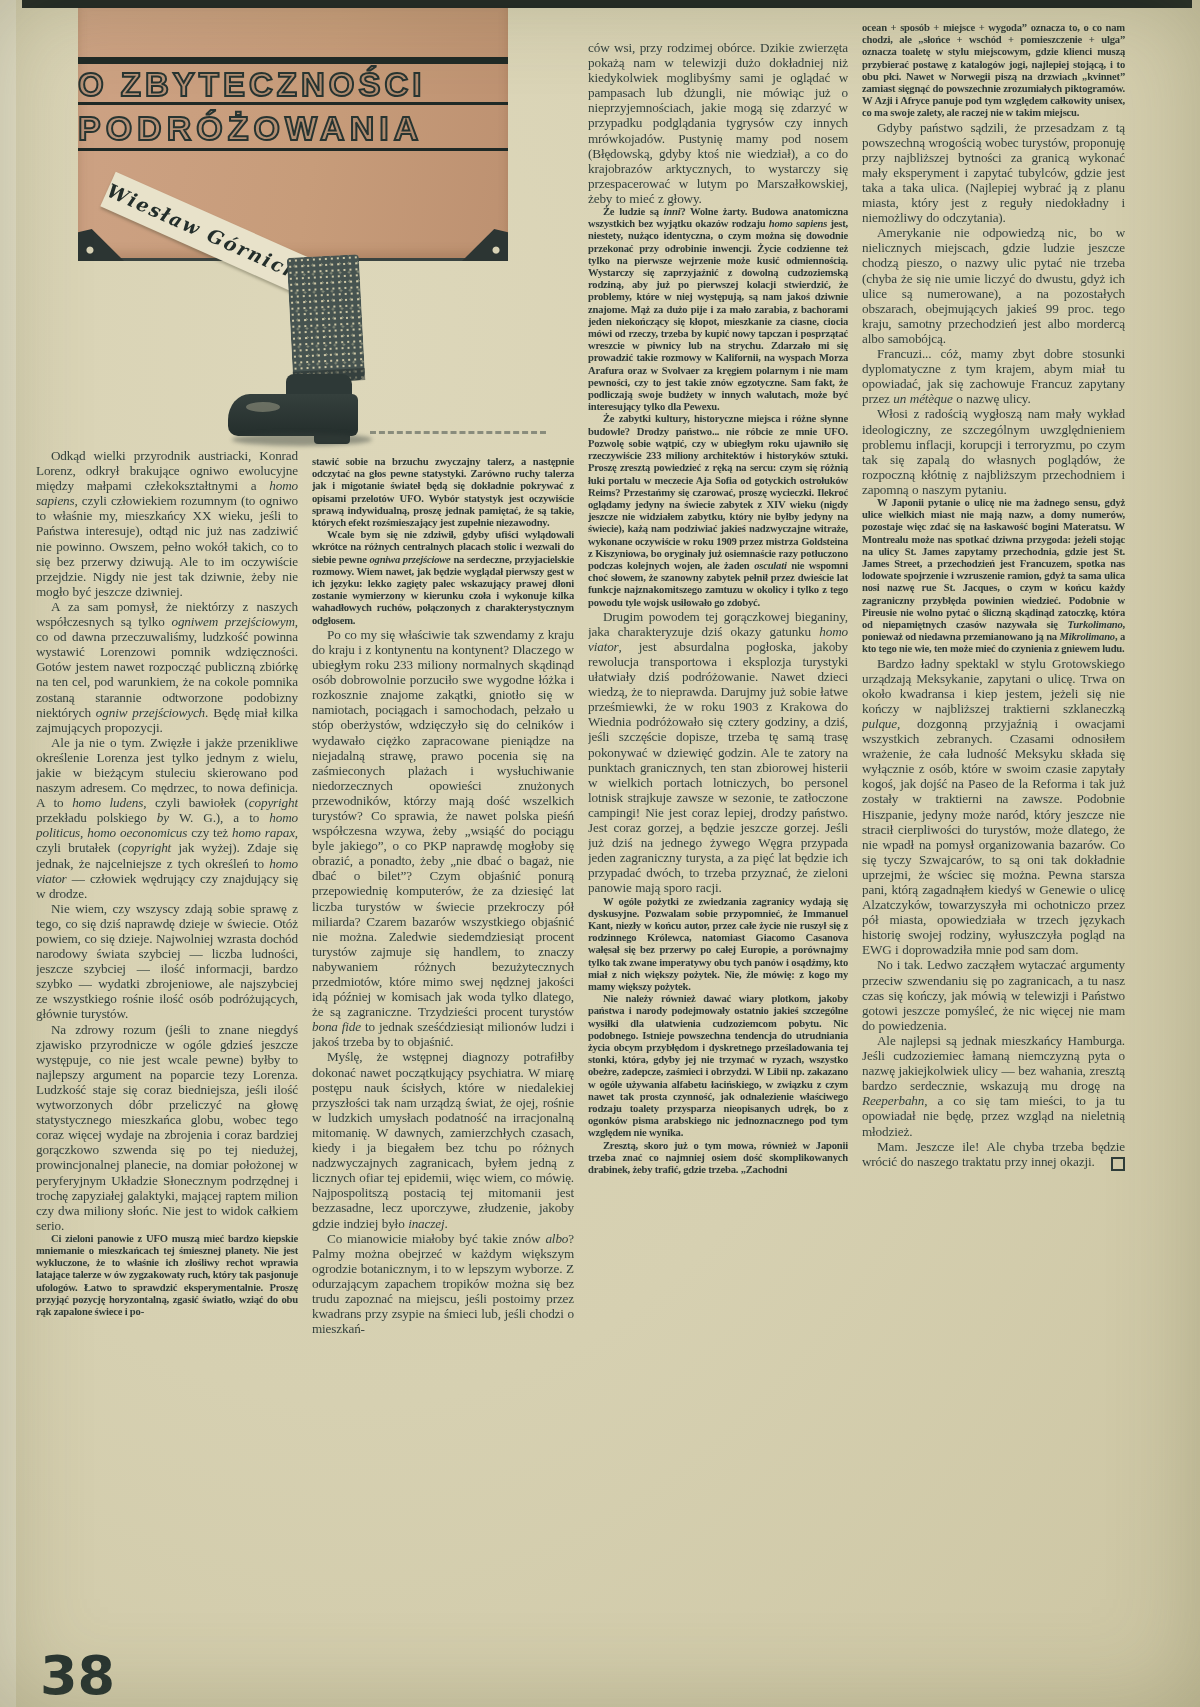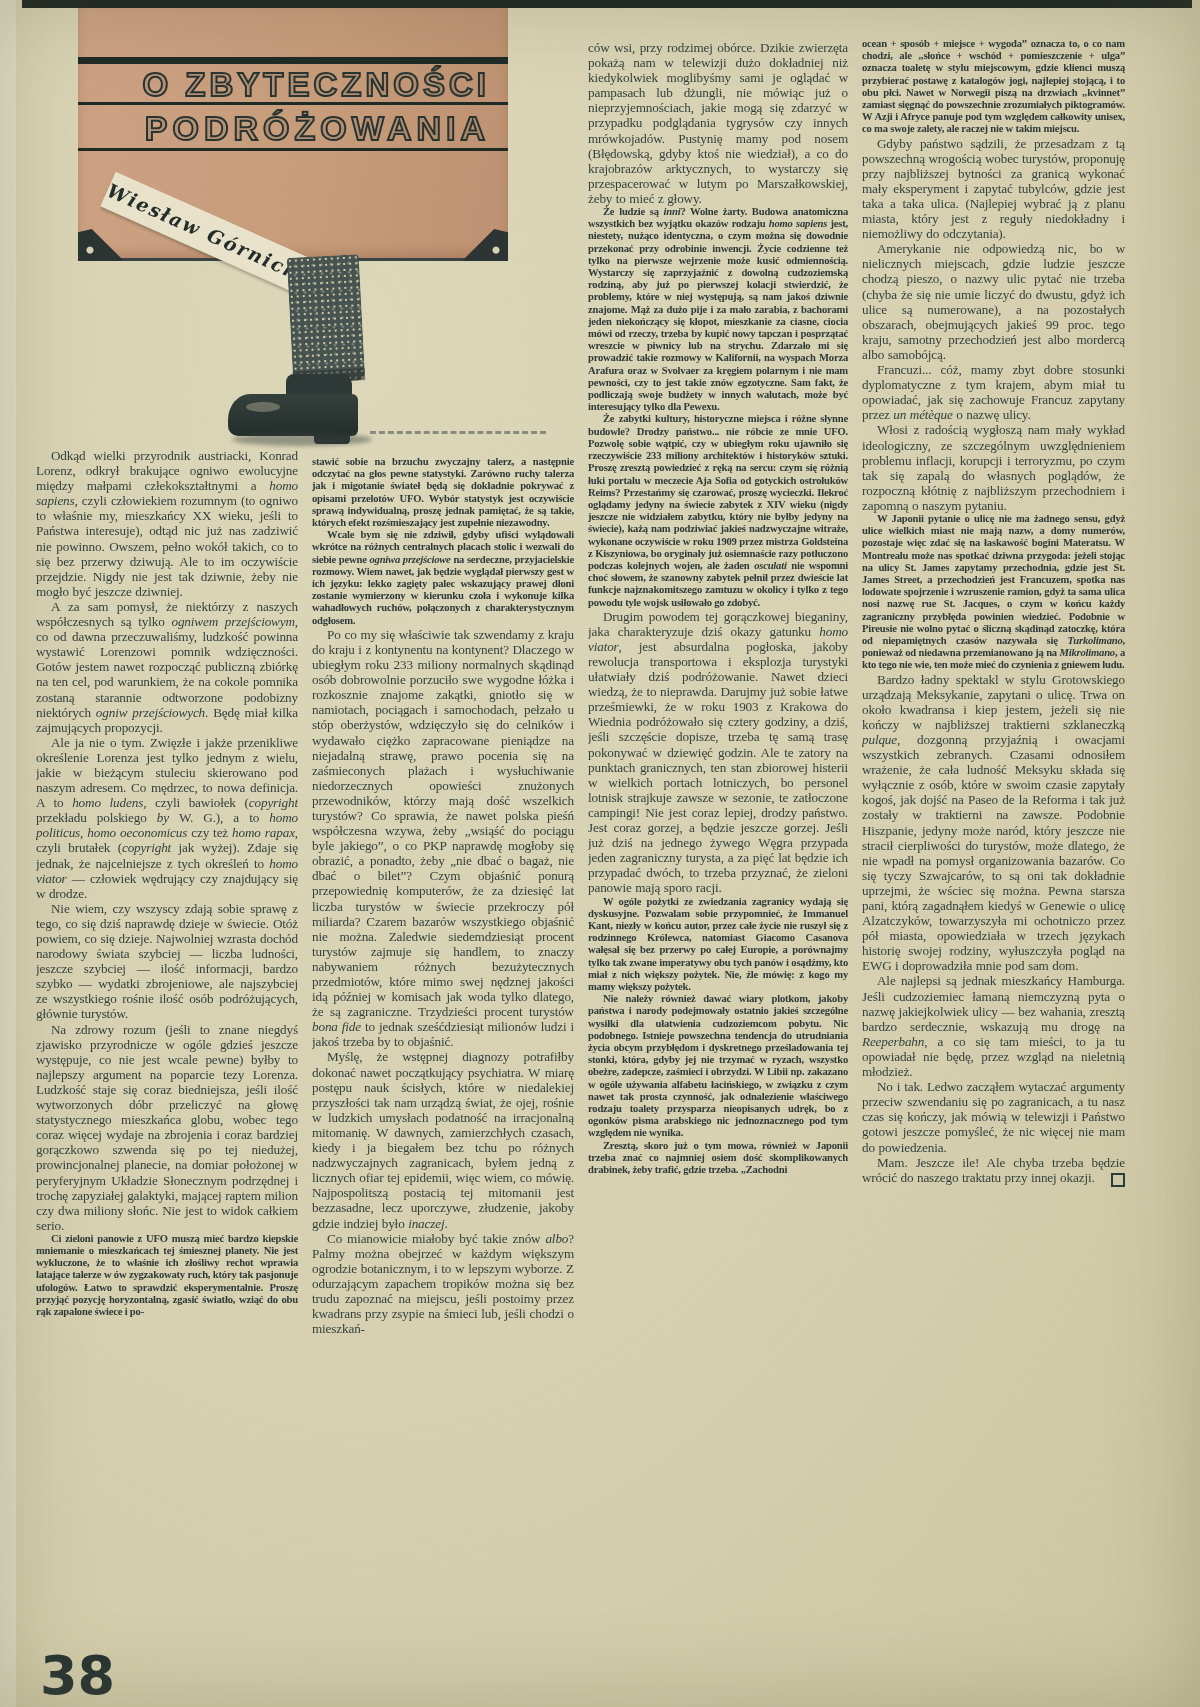--- a/index.html
+++ b/index.html
@@ -28,21 +28,21 @@
   .cap.right { right:0; bottom:-3px; clip-path:polygon(0 100%, 70% 0, 100% 10%, 100% 100%);
     background-image:radial-gradient(circle at 74% 66%, #d8d2b5 3px, transparent 4px); }
 
   .title1 { position:absolute; left:84px; top:10px; width:424px; margin:0; text-align:center;
     font-family:"DejaVu Serif", serif; font-weight:700; font-size:44px; line-height:44px;
     letter-spacing:15px; text-indent:15px; color:#273431; }
   .rule { position:absolute; left:78px; width:430px; background:#1f2926; }
   .rule1 { top:57px; height:7px; }
   .rule2 { top:102px; height:3px; }
   .rule3 { top:148px; height:3px; }
-  .outline-title { position:absolute; left:78px; width:412px; margin:0; text-align:right;
+  .outline-title { position:absolute; left:78px; width:412px; margin:0; text-align:left;
     font-family:"Liberation Sans", sans-serif; font-weight:700;
     color:rgba(39,52,49,.12); -webkit-text-stroke:2px #273431; }
   .title2 { top:66px;  font-size:33px; letter-spacing:4px; }
   .title3 { top:109px; font-size:34px; letter-spacing:5px; }
 
   .author-label { position:absolute; left:108px; top:170px; width:218px; height:38px;
     background:#e8e2ca; transform:rotate(24deg); transform-origin:left center;
     box-shadow:1px 2px 3px rgba(60,60,40,.35);
     display:flex; align-items:center; justify-content:center; }
   .author-label span { font-family:"DejaVu Serif", serif; font-style:italic; font-weight:700;
@@ -69,21 +69,21 @@
   .boot-shadow { position:absolute; left:232px; top:433px; width:140px; height:13px;
     background:rgba(58,67,63,.45); border-radius:50%; filter:blur(2px); }
   .ground-line { position:absolute; left:370px; top:431px; width:176px; height:0;
     border-top:3px dashed rgba(70,80,75,.55); }
 
   
   .col { position:absolute; overflow:hidden; }
   #c0 { left:36px;  top:448px; width:262px; height:1180px; }
   #c1 { left:312px; top:456px; width:262px; height:1196px; }
   #c2 { left:588px; top:40px;  width:260px; height:1624px; }
-  #c3 { left:862px; top:38px;  width:263px; height:1626px; }
+  #c3 { left:862px; top:22px;  width:263px; height:1626px; }
 
   .blk { margin:0; text-align:justify; }
   .blk.normal { font-size:13.2px; line-height:15.1px; letter-spacing:-0.15px; word-spacing:0.4px; }
   .blk.small  { font-size:10.6px; line-height:12.2px; font-weight:700; letter-spacing:-0.2px;
                 color:#2e3a37; }
   .blk.ind { text-indent:15px; }
 
   .endmark { display:inline-block; width:10px; height:10px; border:2px solid #2f3d3a;
     float:right; margin-top:3px; }
 
@@ -144,19 +144,19 @@
       <p class="blk small ind">Zresztą, skoro już o tym mowa, również w Japonii trzeba znać co najmniej osiem dość skomplikowanych drabinek, żeby trafić, gdzie trzeba. „Zachodni</p>
     </div>
   <div class="col" id="c3">
       <p class="blk small">ocean + sposób + miejsce + wygoda” oznacza to, o co nam chodzi, ale „słońce + wschód + pomieszczenie + ulga” oznacza toaletę w stylu miejscowym, gdzie klienci muszą przybierać postawę z katalogów jogi, najlepiej stojącą, i to obu płci. Nawet w Norwegii piszą na drzwiach „kvinnet” zamiast sięgnąć do powszechnie zrozumiałych piktogramów. W Azji i Afryce panuje pod tym względem całkowity unisex, co ma swoje zalety, ale raczej nie w takim miejscu.</p>
       <p class="blk normal ind">Gdyby państwo sądzili, że przesadzam z tą powszechną wrogością wobec turystów, proponuję przy najbliższej bytności za granicą wykonać mały eksperyment i zapytać tubylców, gdzie jest taka a taka ulica. (Najlepiej wybrać ją z planu miasta, który jest z reguły niedokładny i niemożliwy do odczytania).</p>
       <p class="blk normal ind">Amerykanie nie odpowiedzą nic, bo w nielicznych miejscach, gdzie ludzie jeszcze chodzą pieszo, o nazwy ulic pytać nie trzeba (chyba że się nie umie liczyć do dwustu, gdyż ich ulice są numerowane), a na pozostałych obszarach, obejmujących jakieś 99 proc. tego kraju, samotny przechodzień jest albo mordercą albo samobójcą.</p>
       <p class="blk normal ind">Francuzi... cóż, mamy zbyt dobre stosunki dyplomatyczne z tym krajem, abym miał tu opowiadać, jak się zachowuje Francuz zapytany przez <i>un métèque</i> o nazwę ulicy.</p>
       <p class="blk normal ind">Włosi z radością wygłoszą nam mały wykład ideologiczny, ze szczególnym uwzględnieniem problemu inflacji, korupcji i terroryzmu, po czym tak się zapalą do własnych poglądów, że rozpoczną kłótnię z najbliższym przechodniem i zapomną o naszym pytaniu.</p>
       <p class="blk small ind">W Japonii pytanie o ulicę nie ma żadnego sensu, gdyż ulice wielkich miast nie mają nazw, a domy numerów, pozostaje więc zdać się na łaskawość bogini Materatsu. W Montrealu może nas spotkać dziwna przygoda: jeżeli stojąc na ulicy St. James zapytamy przechodnia, gdzie jest St. James Street, a przechodzień jest Francuzem, spotka nas lodowate spojrzenie i wzruszenie ramion, gdyż ta sama ulica nosi nazwę rue St. Jacques, o czym w końcu każdy zagraniczny przybłęda powinien wiedzieć. Podobnie w Pireusie nie wolno pytać o śliczną skądinąd zatoczkę, która od niepamiętnych czasów nazywała się <i>Turkolimano</i>, ponieważ od niedawna przemianowano ją na <i>Mikrolimano</i>, a kto tego nie wie, ten może mieć do czynienia z gniewem ludu.</p>
       <p class="blk normal ind">Bardzo ładny spektakl w stylu Grotowskiego urządzają Meksykanie, zapytani o ulicę. Trwa on około kwadransa i kiep jestem, jeżeli się nie kończy w najbliższej traktierni szklaneczką <i>pulque</i>, dozgonną przyjaźnią i owacjami wszystkich zebranych. Czasami odnosiłem wrażenie, że cała ludność Meksyku składa się wyłącznie z osób, które w swoim czasie zapytały kogoś, jak dojść na Paseo de la Reforma i tak już zostały w traktierni na zawsze. Podobnie Hiszpanie, jedyny może naród, który jeszcze nie stracił cierpliwości do turystów, może dlatego, że nie wpadł na pomysł organizowania bazarów. Co się tyczy Szwajcarów, to są oni tak dokładnie uprzejmi, że wściec się można. Pewna starsza pani, którą zagadnąłem kiedyś w Genewie o ulicę Alzatczyków, towarzyszyła mi ochotniczo przez pół miasta, opowiedziała w trzech językach historię swojej rodziny, wyłuszczyła pogląd na EWG i doprowadziła mnie pod sam dom.</p>
+      <p class="blk normal ind">No i tak. Ledwo zacząłem wytaczać argumenty przeciw szwendaniu się po zagranicach, a tu nasz czas się kończy, jak mówią w telewizji i Państwo gotowi jeszcze pomyśleć, że nic więcej nie mam do powiedzenia.</p>
       <p class="blk normal ind">Ale najlepsi są jednak mieszkańcy Hamburga. Jeśli cudzoziemiec łamaną niemczyzną pyta o nazwę jakiejkolwiek ulicy — bez wahania, zresztą bardzo serdecznie, wskazują mu drogę na <i>Reeperbahn</i>, a co się tam mieści, to ja tu opowiadał nie będę, przez wzgląd na nieletnią młodzież.</p>
-      <p class="blk normal ind">No i tak. Ledwo zacząłem wytaczać argumenty przeciw szwendaniu się po zagranicach, a tu nasz czas się kończy, jak mówią w telewizji i Państwo gotowi jeszcze pomyśleć, że nic więcej nie mam do powiedzenia.</p>
       <p class="blk normal ind">Mam. Jeszcze ile! Ale chyba trzeba będzie wrócić do naszego traktatu przy innej okazji.<span class="endmark"></span></p>
     </div>
 
   <p class="page-number">38</p>
 </div>
 
 </body></html>

